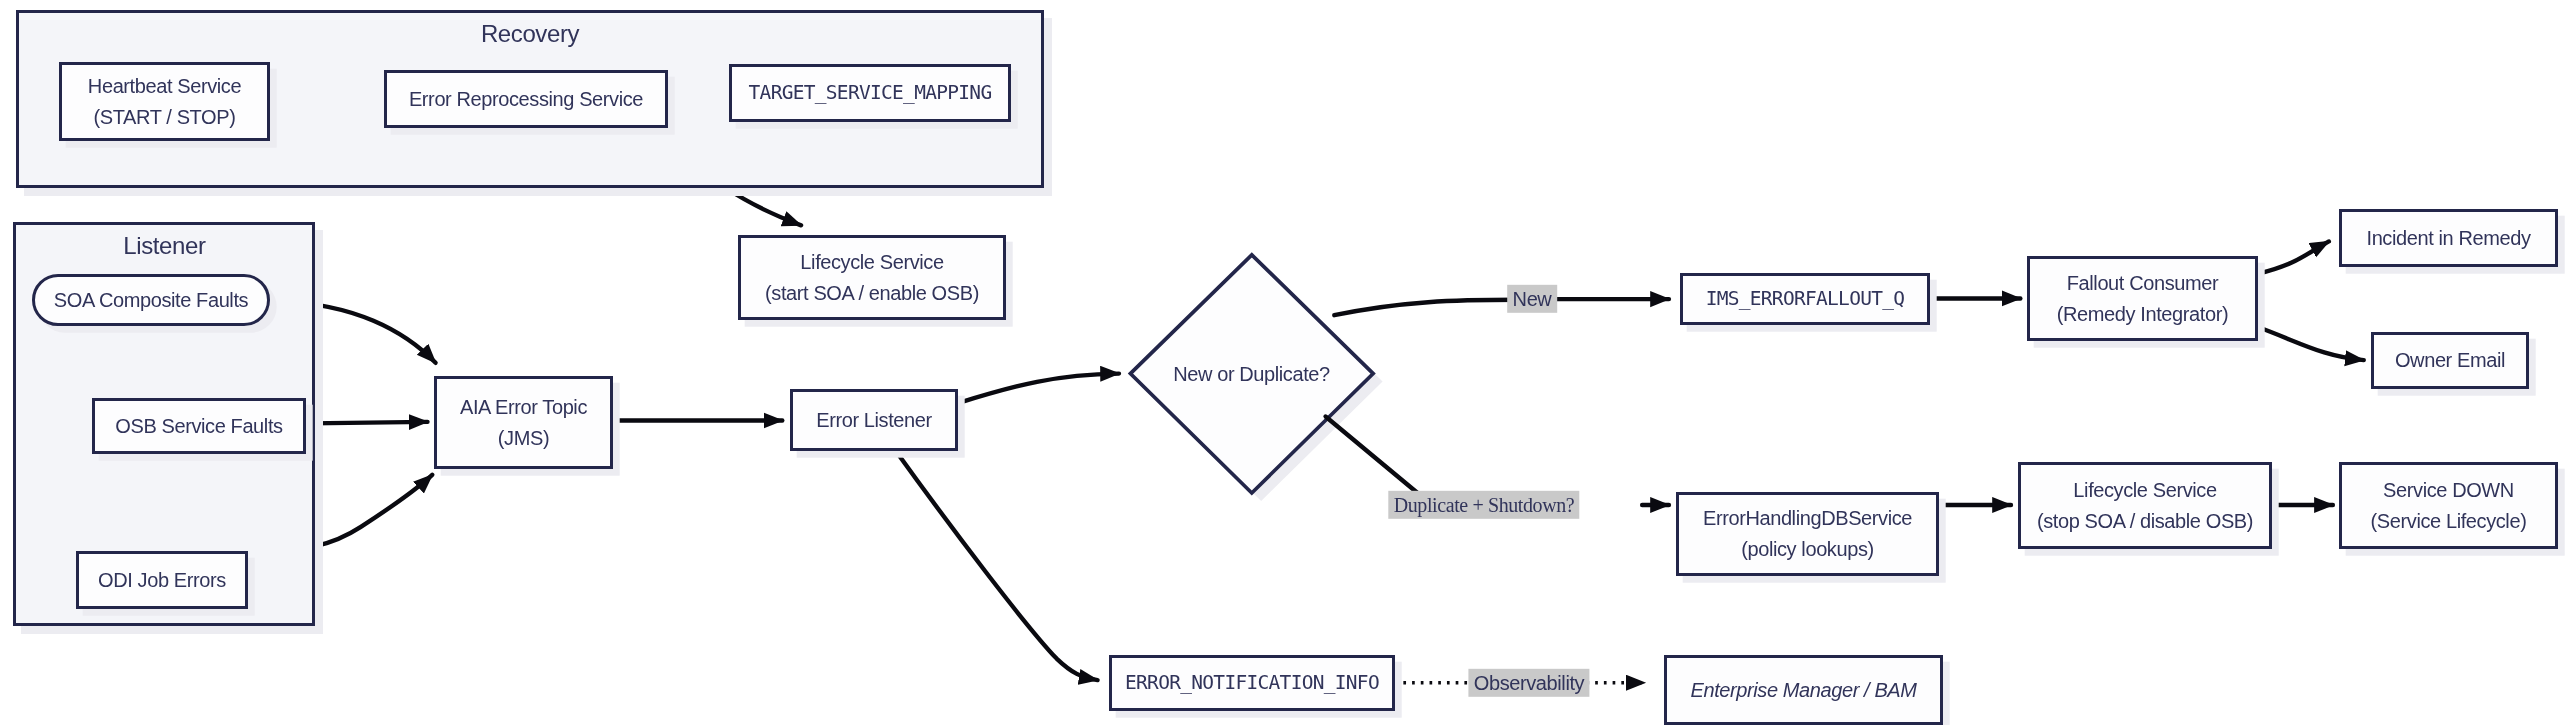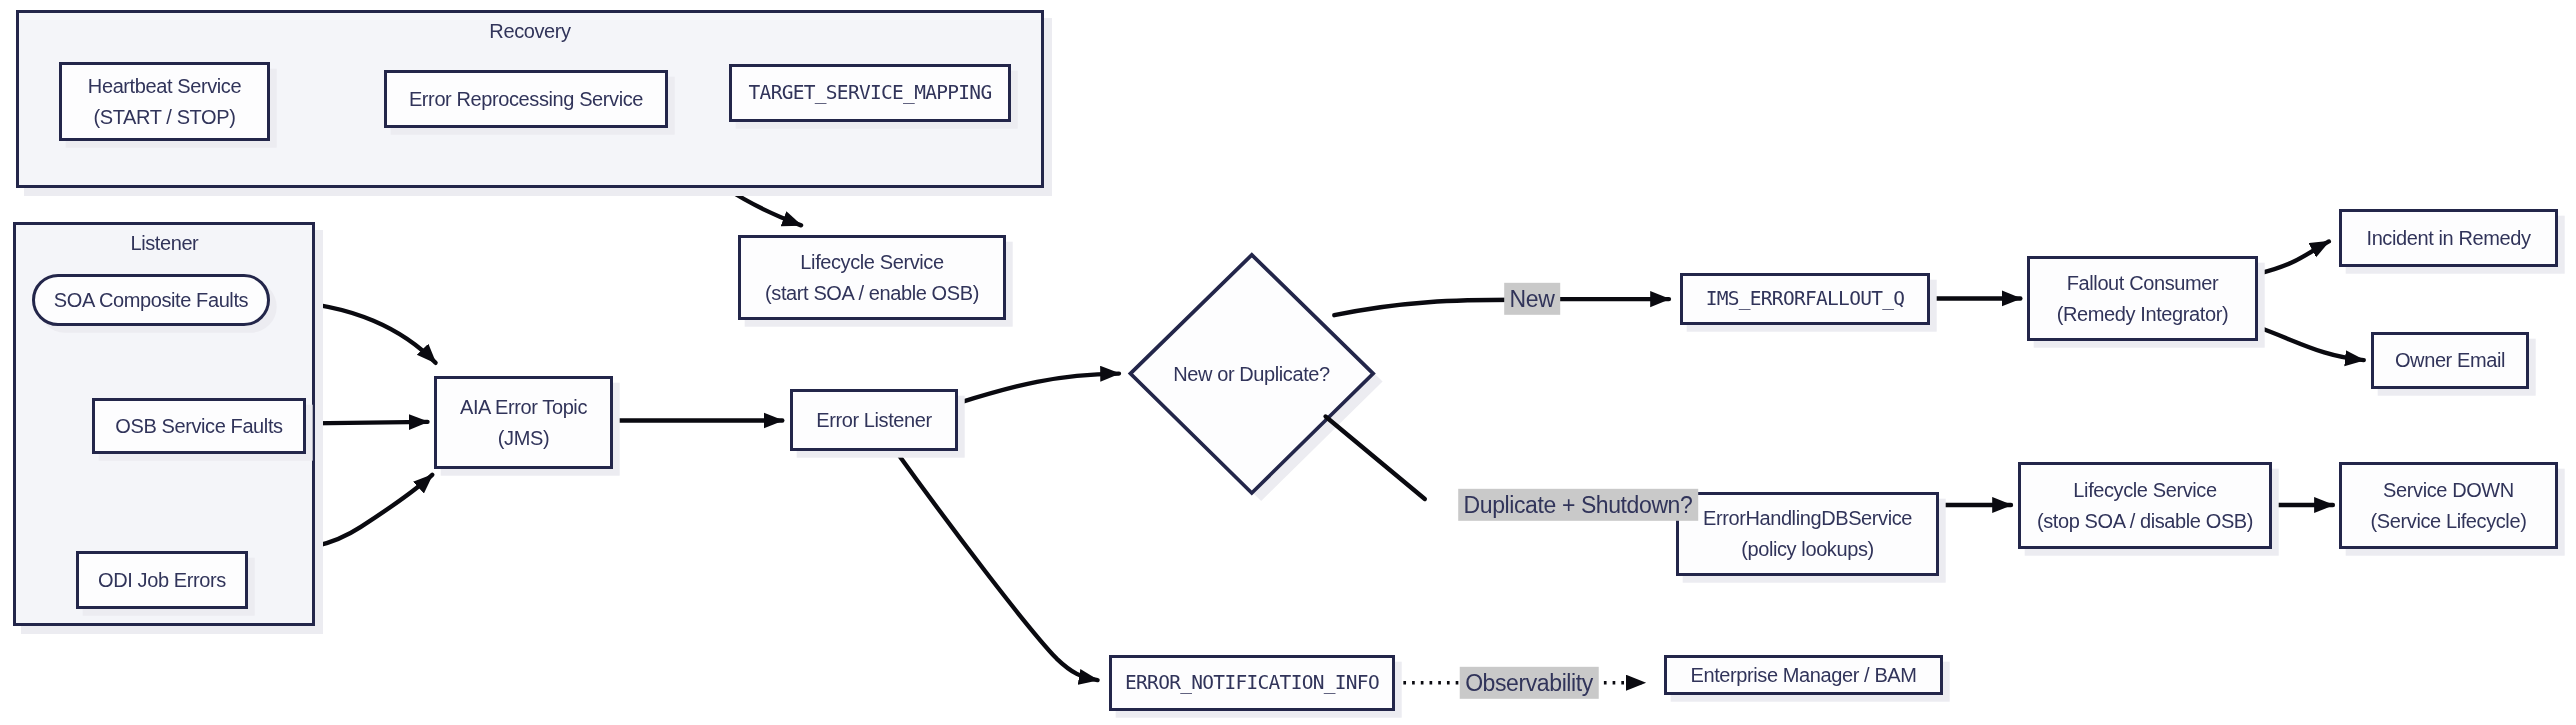--- a/index.html
+++ b/index.html
@@ -46,21 +46,21 @@
     background: var(--group-fill);
     border: 3.4px solid var(--line);
     box-shadow: 8px 8px 0 0 var(--shadow);
   }
   .group-title {
     position: absolute;
     top: 6.7px;
     left: 0;
     right: 0;
     text-align: center;
-    font-size: 20px;
+    font-size: 24px;
     font-weight: 500;
     letter-spacing: -0.4px;
     color: var(--ink);
   }
   .node {
     position: absolute;
     background: var(--node-fill);
     border: 3.4px solid var(--line);
     box-shadow: 6.7px 6.7px 0 0 var(--shadow);
     display: flex;
@@ -87,21 +87,21 @@
     align-items: center;
     justify-content: center;
     text-align: center;
     background: transparent;
   }
   .chip {
     position: absolute;
     transform: translate(-50%, -50%);
     background: var(--chip-bg);
     color: var(--ink);
-    font-size: 23px;
+    font-size: 20px;
     font-weight: 500;
     letter-spacing: -0.4px;
     padding: 2.7px 5.4px;
     white-space: nowrap;
   }
 </style>
 </head>
 <body>
 
 <div class="canvas">
@@ -222,22 +222,22 @@
 
   <div class="node" style="left:2339px; top:462px; width:219px; height:87px;">
     <span class="lbl">Service DOWN
 (Service Lifecycle)</span>
   </div>
 
   <div class="node mono" style="left:1109px; top:655px; width:286px; height:56px;">
     <span class="lbl">ERROR_NOTIFICATION_INFO</span>
   </div>
 
-  <div class="node" style="left:1664px; top:655px; width:279px; height:40px;">
+  <div class="node" style="left:1664px; top:655px; width:279px; height:70px;font-style:italic;">
     <span class="lbl">Enterprise Manager / BAM</span>
   </div>
 
   <div class="chip" style="left:1532px; top:299px;">New</div>
-  <div class="chip" style="left:1578px; top:505px;">Duplicate + Shutdown?</div>
+  <div class="chip" style="left:1484px; top:505px;font-family:Liberation Serif, serif;">Duplicate + Shutdown?</div>
   <div class="chip" style="left:1529px; top:683px;">Observability</div>
 
 </div>
 
 
 </body></html>

